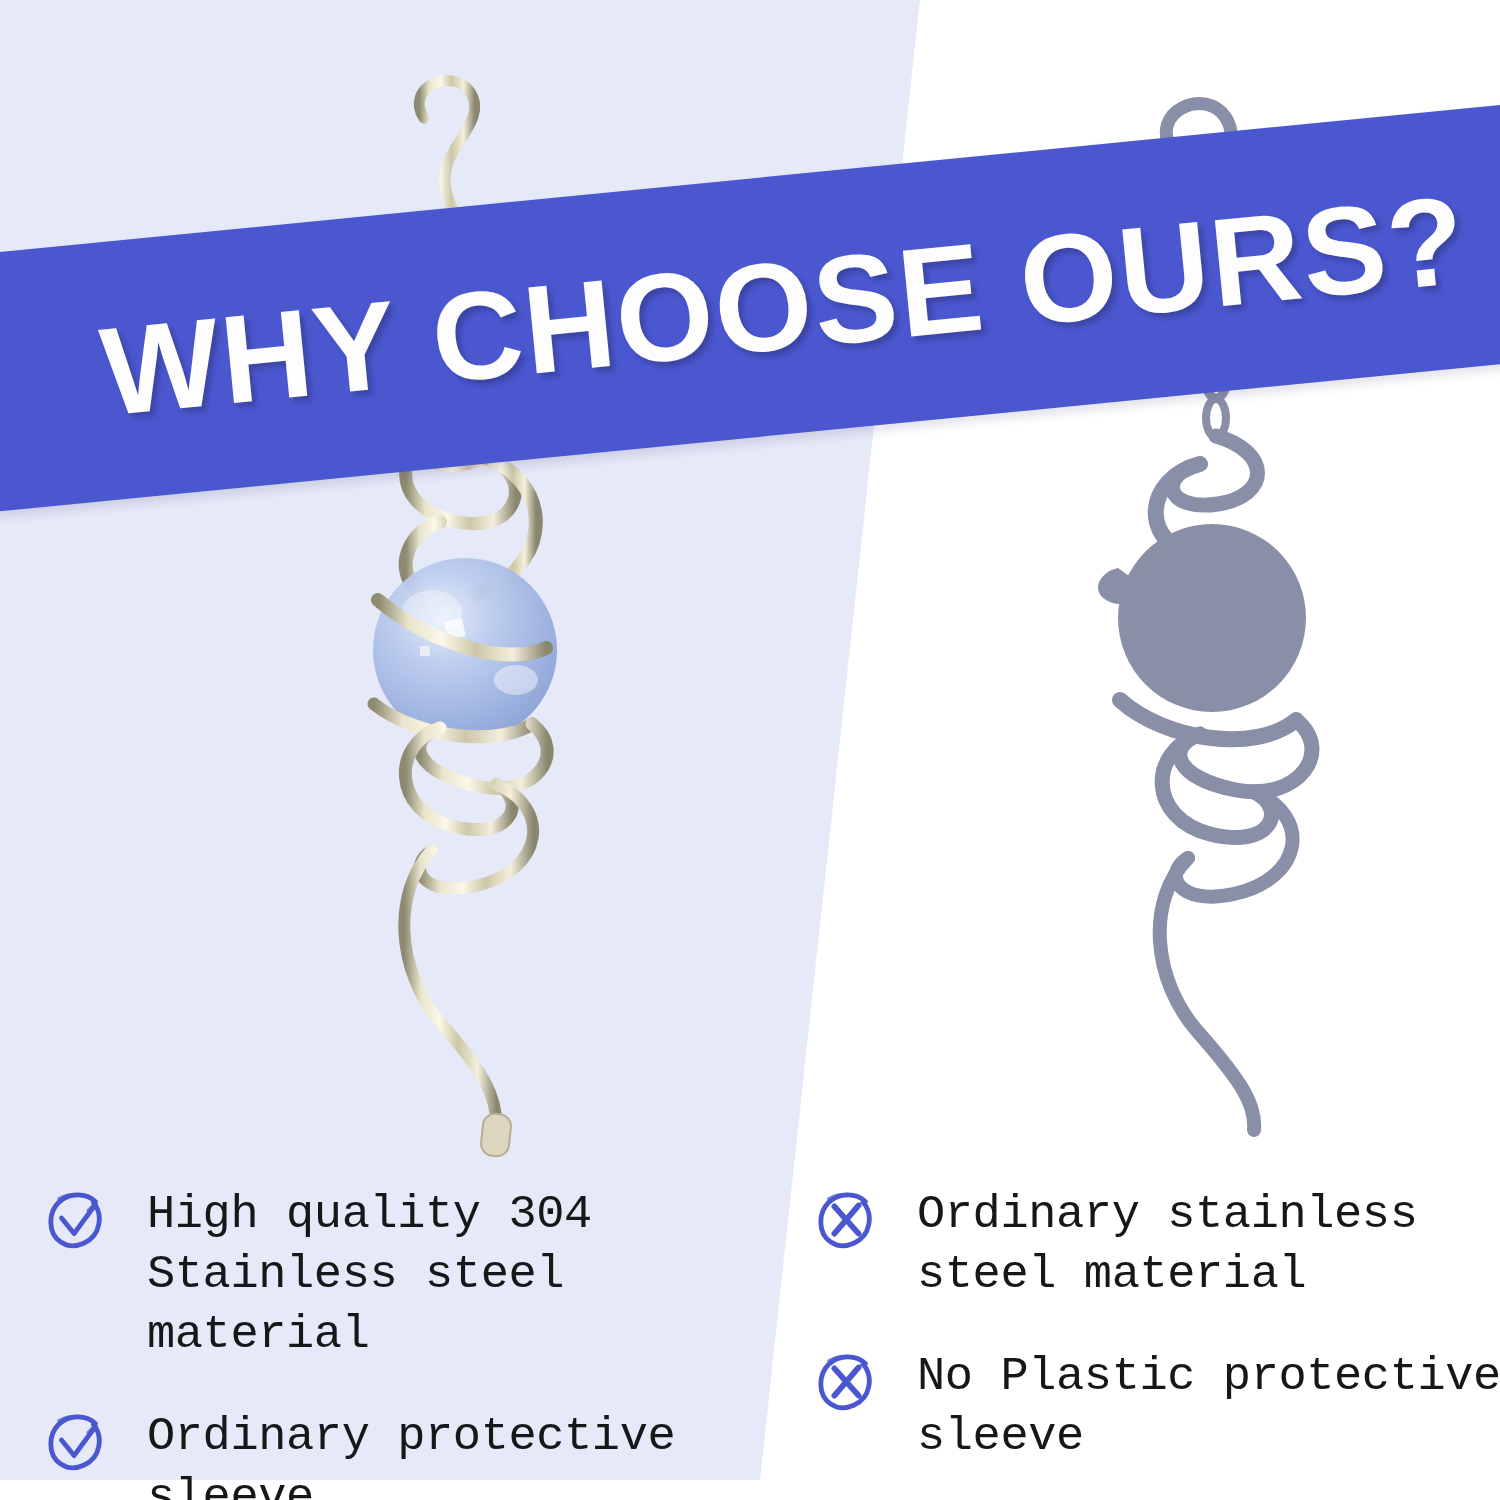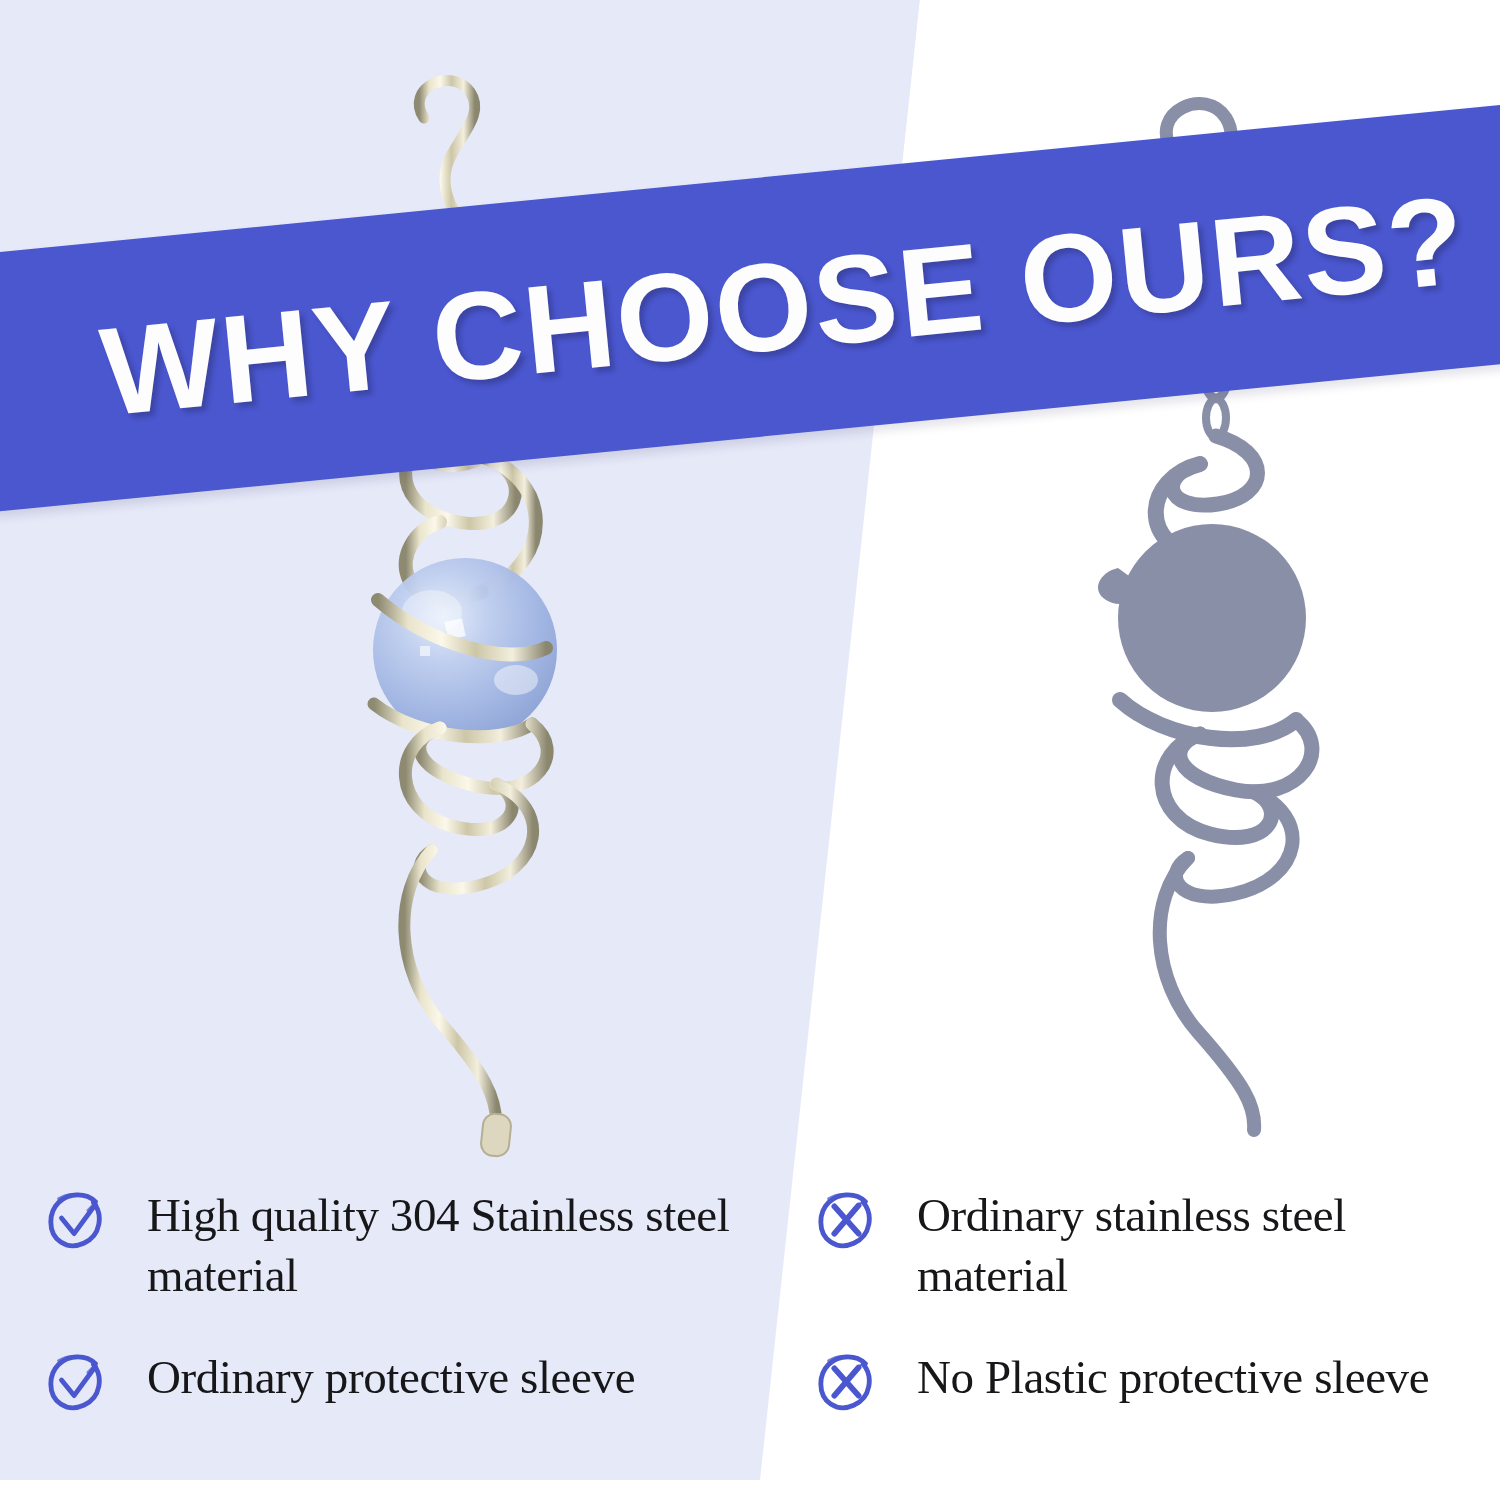--- a/index.html
+++ b/index.html
@@ -56,21 +56,21 @@
 
   
   .features{position:absolute;top:1185px;display:flex;flex-direction:column;gap:42px;}
   .features.left{left:45px;width:720px;}
   .features.right{left:815px;width:690px;}
   .feature{display:flex;align-items:flex-start;gap:40px;}
   .feature .icon{flex:0 0 auto;width:62px;height:62px;margin-top:4px;}
   .feature .icon svg{display:block;width:62px;height:62px;}
   .feature .label{
     font-size:47px;line-height:1.28;color:#17171a;
-    font-family:Liberation Serif, serif;font-weight:400;
+    font-family:Liberation Mono, monospace;font-weight:400;
     letter-spacing:-.4px;
   }
 </style>
 </head>
 <body>
 
 <div class="stage">
 
   <div class="bg-left"></div>
   <div class="bg-right"></div>

